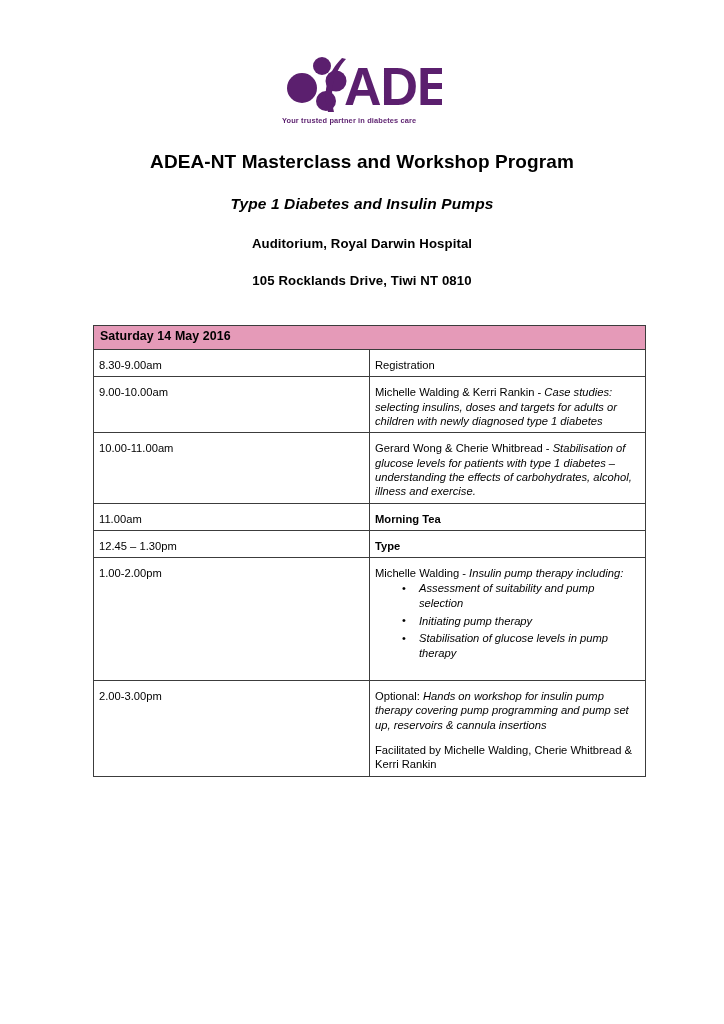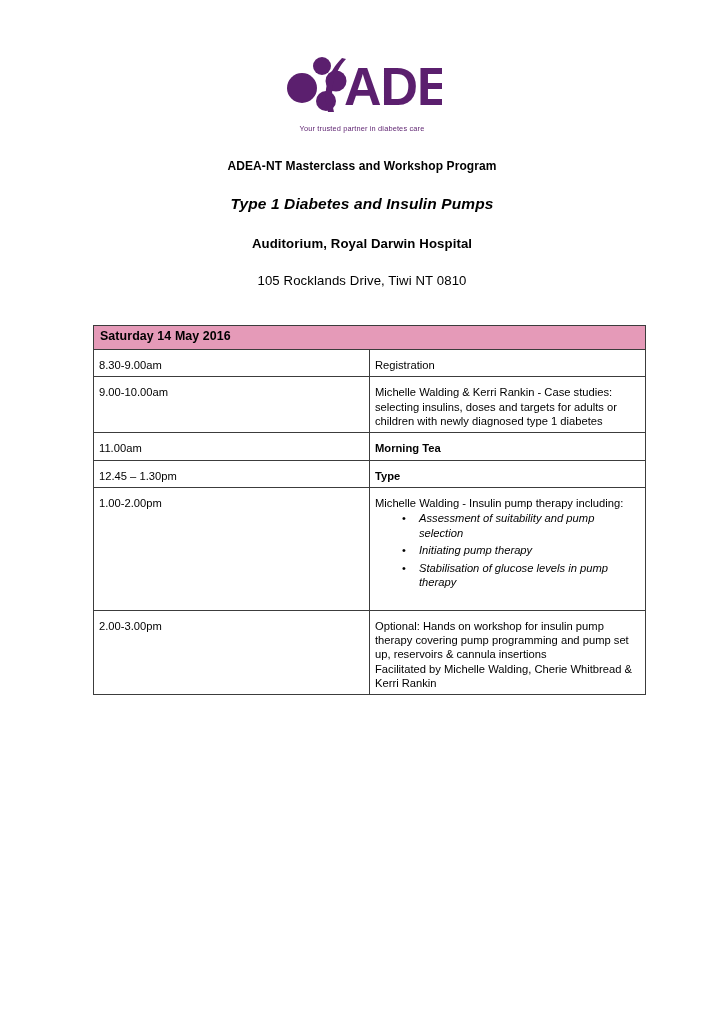--- a/index.html
+++ b/index.html
@@ -32,57 +32,57 @@
     justify-content: center;
   }
   .logo {
     width: 160px;
     position: relative;
   }
   .logo-mark {
     display: block;
   }
   .logo-tagline {
-    text-align: center;
+    text-align: left;
     color: #5b1f6e;
     font-family: "Liberation Sans", sans-serif;
-    font-weight: normal;
+    font-weight: bold;
     font-size: 7.4px;
     letter-spacing: 0.15px;
-    margin-top: 10px;
+    margin-top: 2px;
     white-space: nowrap;
   }
 
   
   .headings {
     margin-top: 26px;
     text-align: center;
   }
   .h-title {
-    font-size: 12px;
+    font-size: 19px;
     font-weight: bold;
     letter-spacing: 0.1px;
     margin: 0 0 22px 0;
   }
   .h-subtitle {
     font-size: 15.5px;
     font-weight: bold;
     font-style: italic;
     letter-spacing: 0.1px;
     margin: 0 0 23px 0;
   }
   .h-venue {
     font-size: 13.2px;
     font-weight: bold;
     letter-spacing: 0.1px;
     margin: 0 0 22px 0;
   }
   .h-address {
     font-size: 13.2px;
-    font-weight: normal;
+    font-weight: bold;
     letter-spacing: 0.1px;
     margin: 0;
   }
 
   
   .table-wrap {
     position: absolute;
     left: 93px;
     top: 325px;
     width: 553px;
@@ -110,21 +110,21 @@
     font-size: 12.4px;
     padding: 3px 5px 4px 6px;
     letter-spacing: 0.1px;
   }
 
   .cell-pad-reg { padding-bottom: 18px; }
   .cell-pad-sm  { padding-bottom: 12px; }
   .cell-pad-md  { padding-bottom: 16px; }
   .cell-pad-lg  { padding-bottom: 20px; }
 
-  .ital { }
+  .ital { font-style: italic; }
   .bold { font-weight: bold; }
 
   ul.bullets {
     margin: 1px 0 16px 0;
     padding-left: 44px;
     list-style: none;
   }
   ul.bullets li {
     font-style: italic;
     position: relative;
@@ -132,21 +132,21 @@
     margin-bottom: 3.5px;
   }
   ul.bullets li::before {
     content: "\2022";
     position: absolute;
     left: -17px;
     top: -0.5px;
     font-style: normal;
     font-size: 11px;
   }
-  .line2 { display: block; }
+  .line2 { display: block; margin-top: 11px; }
 </style>
 </head>
 <body>
 
 <div class="page">
 
   <div class="logo-wrap">
     <div class="logo">
       <svg class="logo-mark" viewBox="0 0 160 62" width="160" height="62">
         <g fill="#5b1f6e">
@@ -184,20 +184,26 @@
           </td>
         </tr>
 
         <tr>
           <td class="col-time">9.00-10.00am</td>
           <td class="col-detail">
             <span>Michelle Walding &amp; Kerri Rankin - </span><span class="ital">Case studies: selecting insulins, doses and targets for adults or children with newly diagnosed type 1 diabetes</span>
           </td>
         </tr>
 
+        <tr>
+          <td class="col-time cell-pad-sm">10.00-11.00am</td>
+          <td class="col-detail cell-pad-sm">
+            <span>Gerard Wong &amp; Cherie Whitbread - </span><span class="ital">Stabilisation of glucose levels for patients with type 1 diabetes – understanding the effects of carbohydrates, alcohol, illness and exercise.</span>
+          </td>
+        </tr>
 
         <tr>
           <td class="col-time cell-pad-md">11.00am</td>
           <td class="col-detail cell-pad-md">
             <span class="bold">Morning Tea</span>
           </td>
         </tr>
 
 
         <tr>

